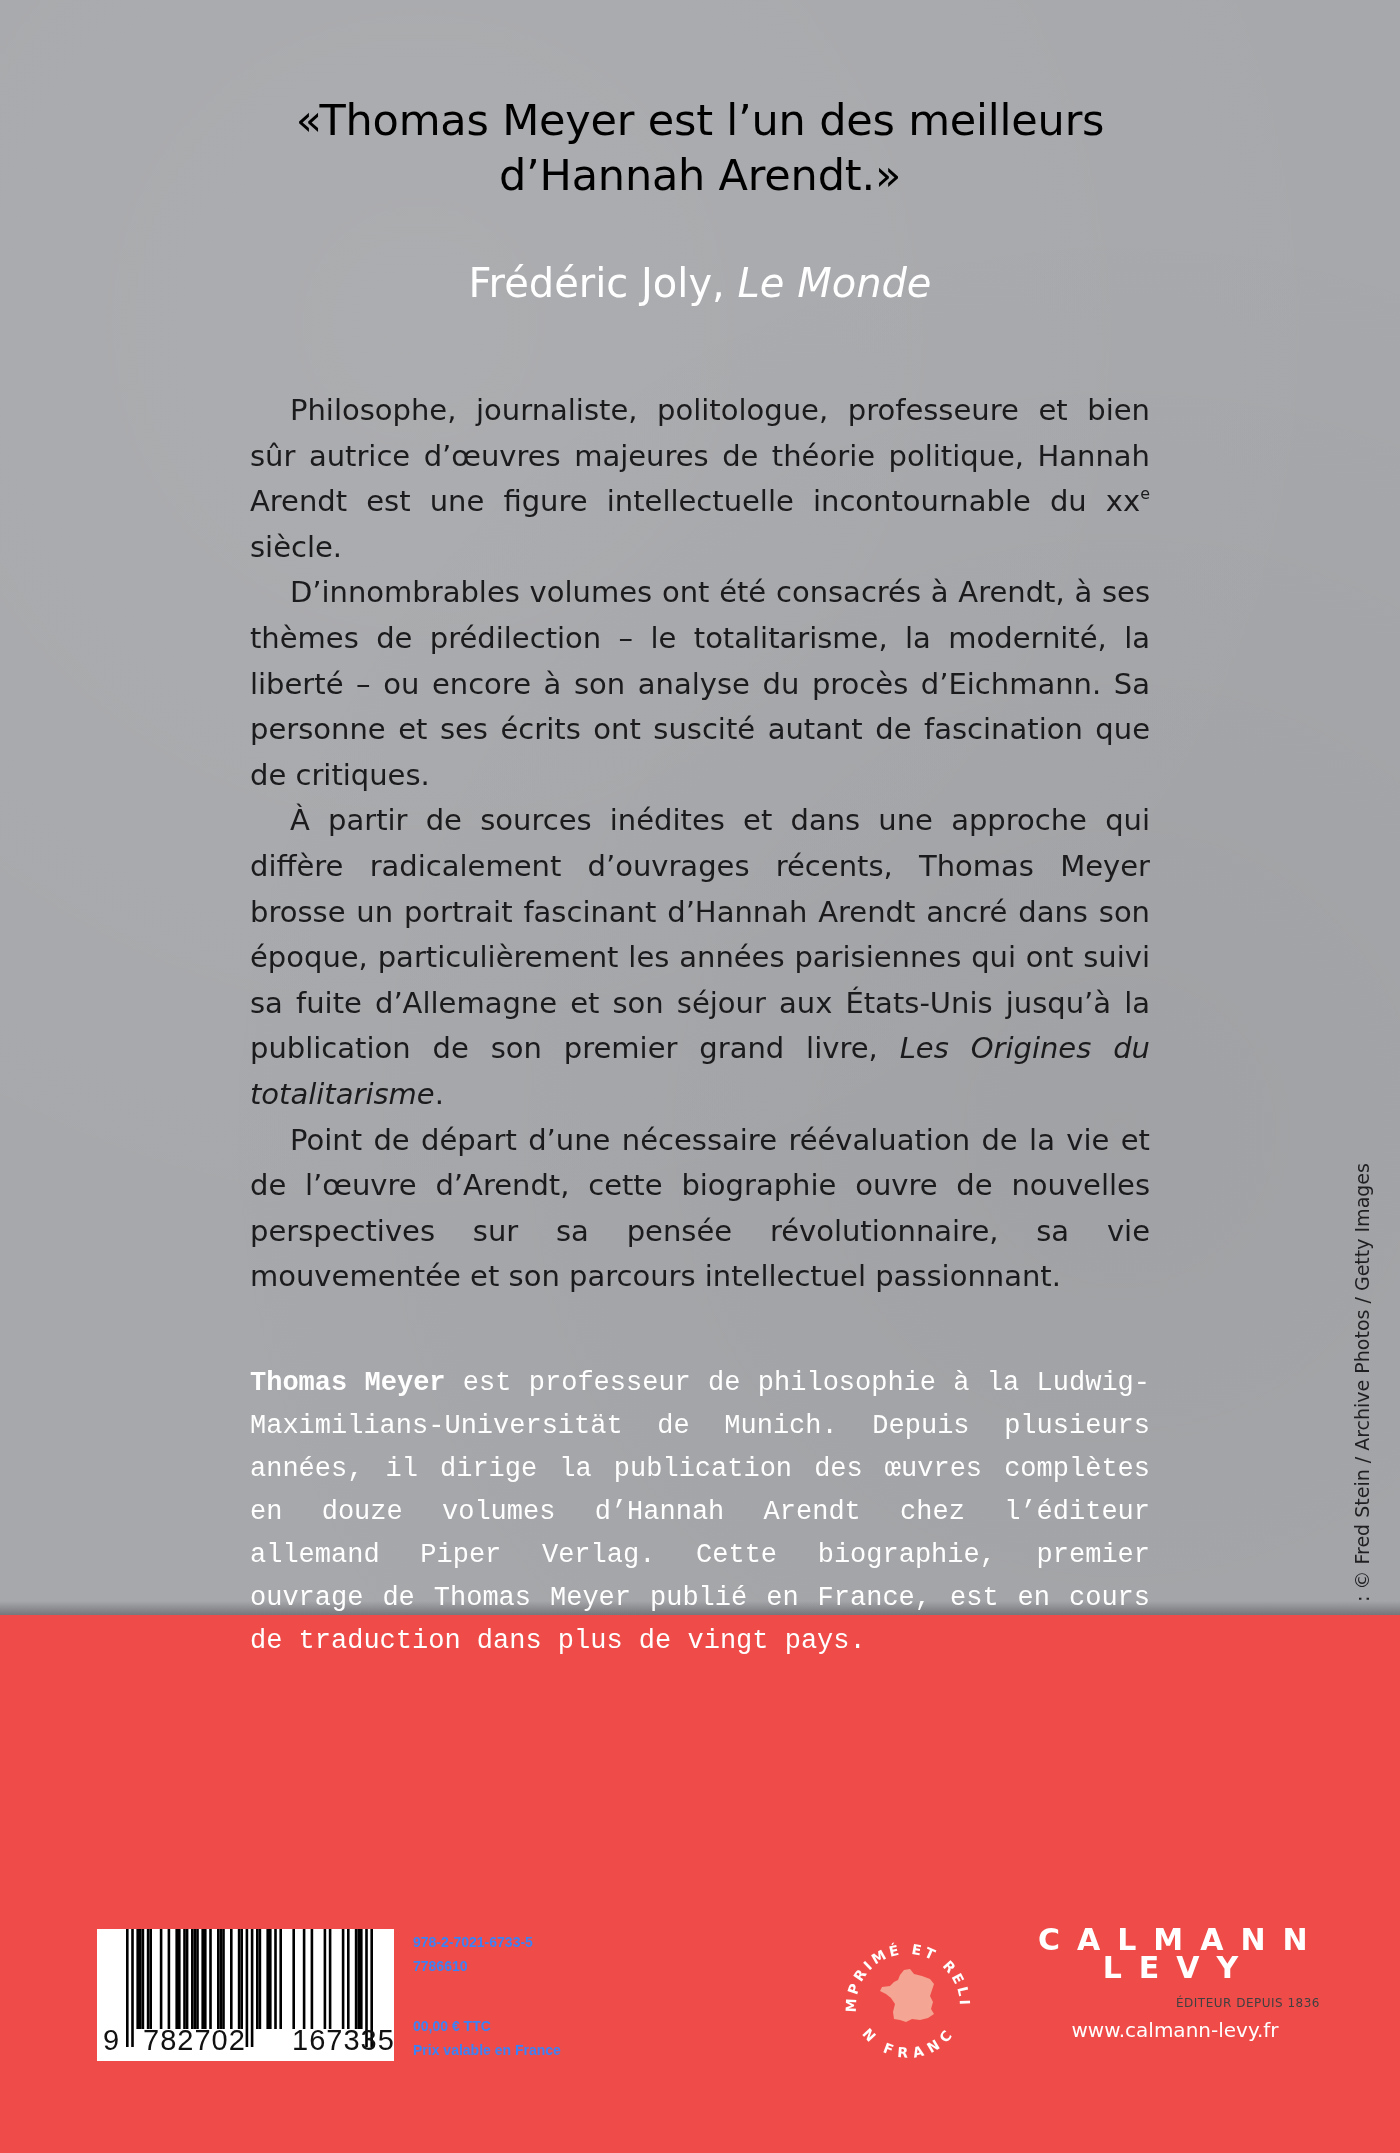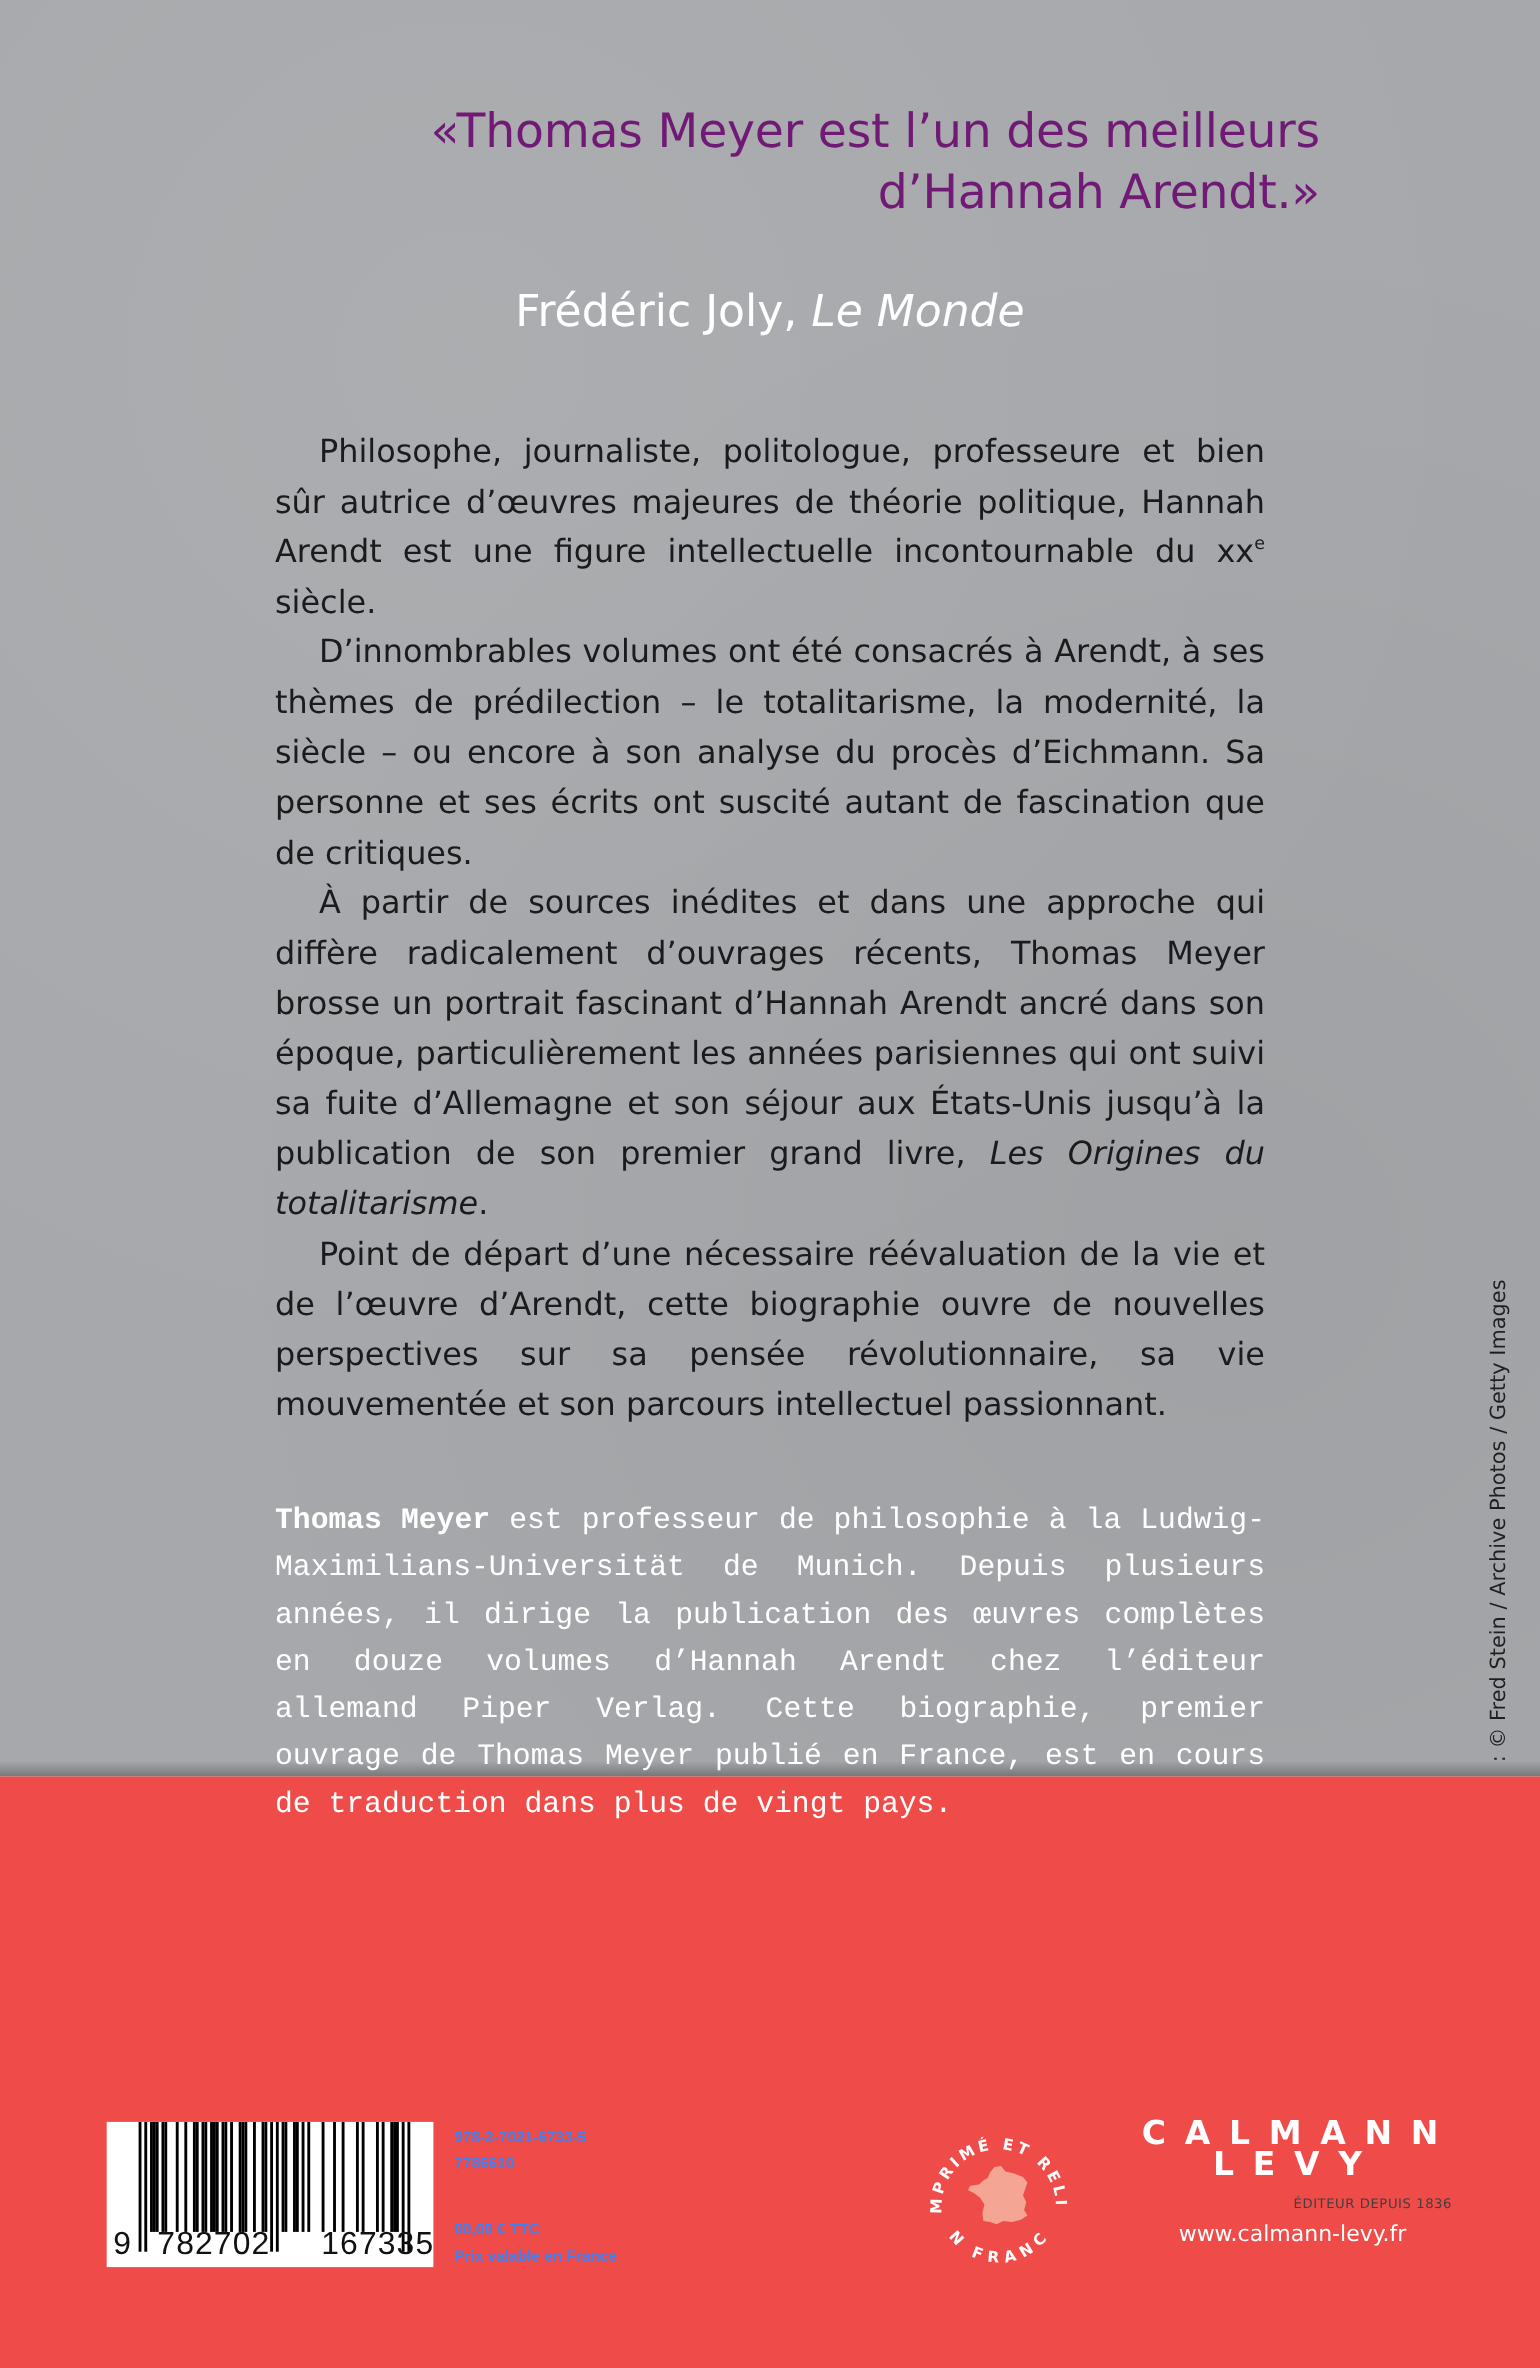--- a/index.html
+++ b/index.html
@@ -19,21 +19,21 @@
     background: linear-gradient(to bottom, rgba(60,60,65,0), rgba(60,60,65,0.45));
   }
   .red-panel {
     position: absolute; left: 0; top: 1615px; width: 1400px; height: 538px;
     background: #ef4c49;
   }
 
   
   .quote {
     position: absolute; left: 200px; top: 93px; width: 1000px;
-    text-align: right; color: #701a75;
+    text-align: center; color: #000000;
     font-family: "DejaVu Sans", sans-serif; font-size: 43px; line-height: 55px;
     letter-spacing: -0.2px;
   }
   .attribution {
     position: absolute; left: 200px; top: 258px; width: 1000px;
     text-align: center; color: #ffffff;
     font-family: "DejaVu Sans", sans-serif; font-size: 40px; line-height: 50px;
   }
   .attribution .src { font-style: italic; text-align: right; }
 
@@ -112,21 +112,21 @@
 <div class="red-panel"></div>
 
 <div class="quote">
   <div>«Thomas Meyer est l’un des meilleurs</div>
   <div>d’Hannah Arendt.»</div>
 </div>
 <div class="attribution"><span>Frédéric Joly, </span><span class="src">Le Monde</span></div>
 
 <div class="body-text">
   <p><span>Philosophe, journaliste, politologue, professeure et bien sûr autrice d’œuvres majeures de théorie politique, Hannah Arendt est une figure intellectuelle incontour­nable du xx</span><sup>e</sup><span> siècle.</span></p>
-  <p>D’innombrables volumes ont été consacrés à Arendt, à ses thèmes de prédilection – le totalitarisme, la moder­nité, la siècle – ou encore à son analyse du procès d’Eichmann. Sa personne et ses écrits ont suscité autant de fascination que de critiques.</p>
+  <p>D’innombrables volumes ont été consacrés à Arendt, à ses thèmes de prédilection – le totalitarisme, la moder­nité, la liberté – ou encore à son analyse du procès d’Eichmann. Sa personne et ses écrits ont suscité autant de fascination que de critiques.</p>
   <p><span>À partir de sources inédites et dans une approche qui diffère radicalement d’ouvrages récents, Thomas Meyer brosse un portrait fascinant d’Hannah Arendt ancré dans son époque, particulièrement les années parisiennes qui ont suivi sa fuite d’Allemagne et son séjour aux États-Unis jusqu’à la publication de son premier grand livre, </span><span class="it">Les Origines du totalitarisme</span><span>.</span></p>
   <p>Point de départ d’une nécessaire réévaluation de la vie et de l’œuvre d’Arendt, cette biographie ouvre de nou­velles perspectives sur sa pensée révolutionnaire, sa vie mouvementée et son parcours intellectuel passionnant.</p>
 </div>
 
 <div class="bio">
   <p><span class="name">Thomas Meyer</span><span> est professeur de philosophie à la Ludwig-Maximilians-Universität de Munich. Depuis plusieurs années, il dirige la publication des œuvres complètes en douze volu­mes d’Hannah Arendt chez l’éditeur allemand Piper Verlag. Cette biographie, premier ouvrage de Thomas Meyer publié en France, est en cours de traduction dans plus de vingt pays.</span></p>
 </div>
 
 <div class="credit">: © Fred Stein / Archive Photos / Getty Images</div>
 

